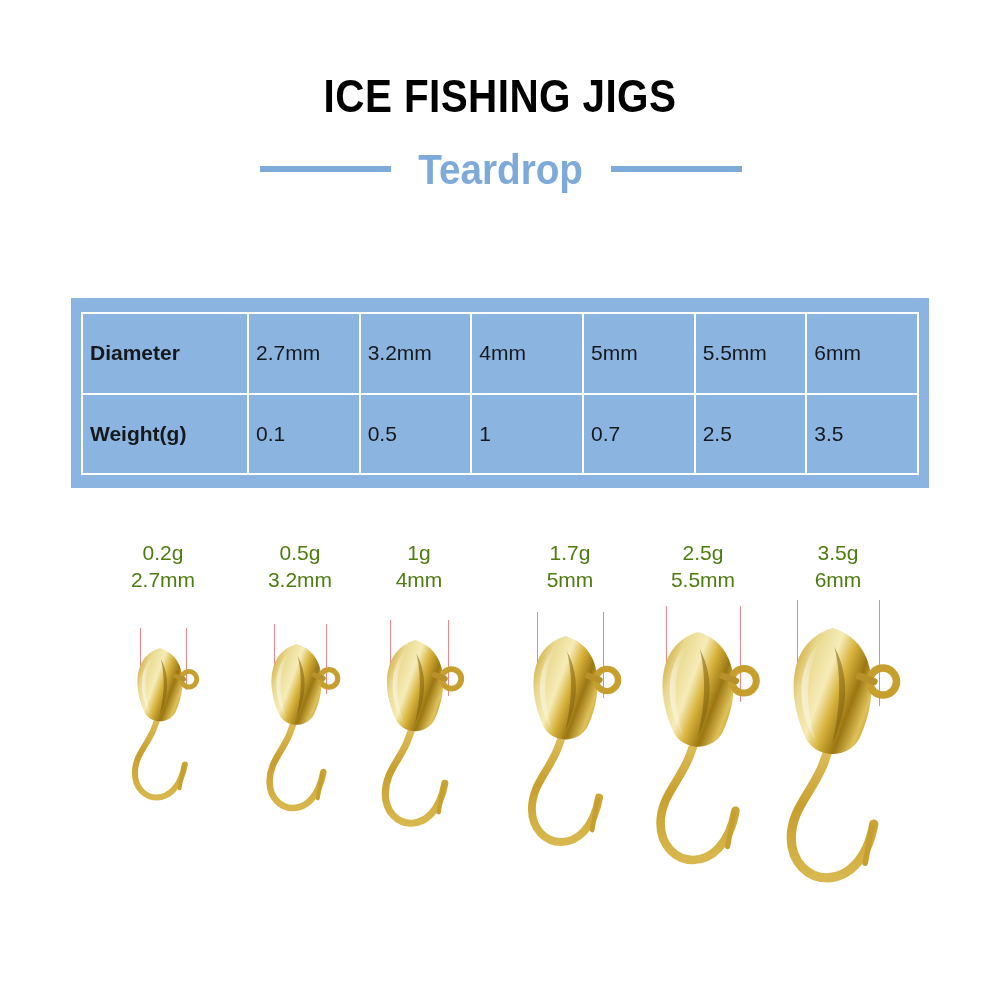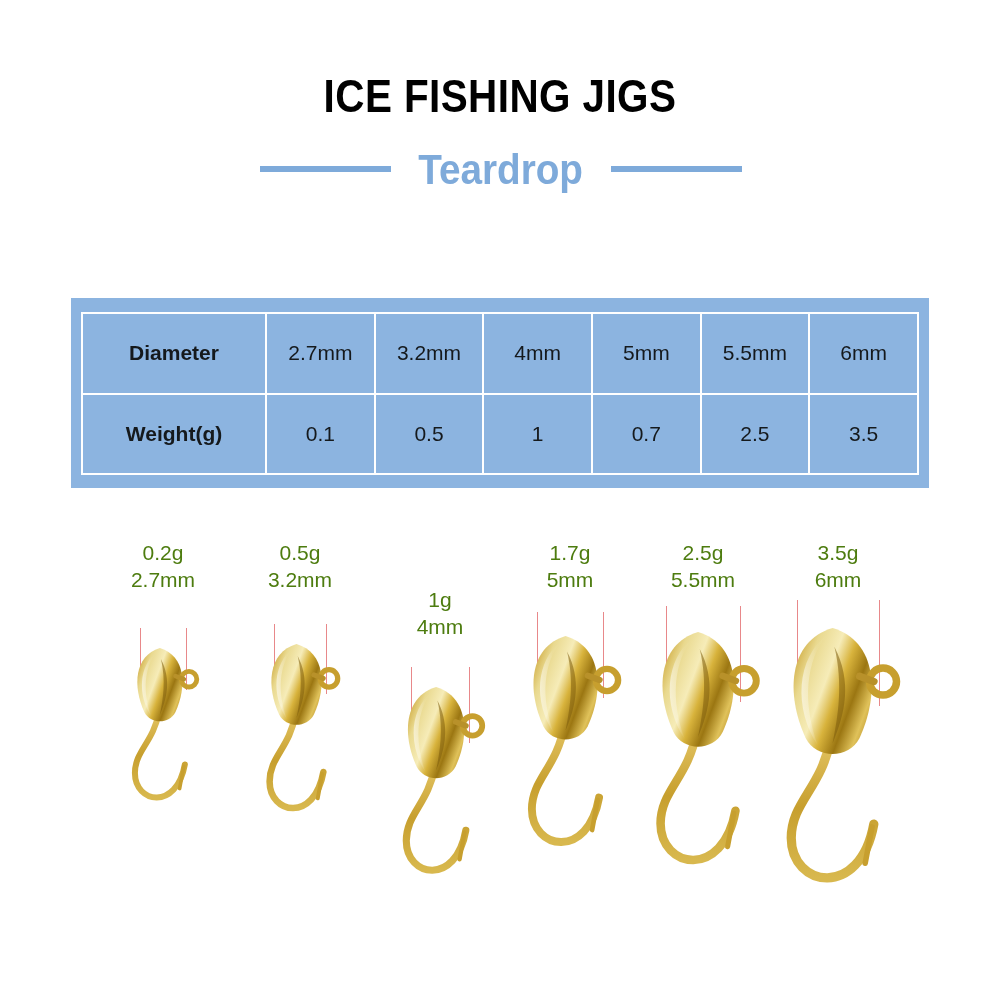--- a/index.html
+++ b/index.html
@@ -75,26 +75,25 @@
     padding: 14px 10px 13px 10px;
   }
   #spec-table {
     width: 100%;
     height: 100%;
     border-collapse: collapse;
     table-layout: fixed;
   }
   #spec-table td {
     border: 2px solid #ffffff;
-    text-align: center;
     vertical-align: middle;
     color: #15191c;
     font-size: 21px;
     font-weight: normal;
-    padding: 16px;
+    padding: 7px;
   }
   #spec-table td.row-label {
     font-weight: bold;
     font-size: 21px;
     width: 150px;
   }
   #spec-table tr td:first-child { border-left: 2px solid #ffffff; }
 
   
   #gallery {
@@ -258,21 +257,21 @@
         </defs>
         <path d="M 70.36 174.52 C 64.76 207.56 44.599999999999994 216.96 44.599999999999994 241.4 C 44.599999999999994 274.3 89.4 282.76 98.36 232" fill="none" stroke="url(#wire1)" stroke-width="6.530000000000001" stroke-linecap="round"></path>
         <path d="M 97.24 233.88 L 92.76 258.32" fill="none" stroke="#c79f2e" stroke-width="3.9000000000000004" stroke-linecap="round"></path>
         <path d="M 71.52 104 C 100.52 112.6 101.67999999999999 147 88.91999999999999 174.51999999999998 C 81.96 188.28 61.08 188.28 54.12 174.51999999999998 C 41.36 147 42.519999999999996 112.6 71.52 104 Z" fill="url(#gold1)"></path>
         <path d="M 68.03999999999999 108.3 C 48.31999999999999 122.92 46 155.6 62.239999999999995 179.68 C 51.8 152.16 54.12 124.64 68.03999999999999 108.3 Z" fill="url(#gold21)"></path>
         <path d="M 72.67999999999999 116.04 C 78.47999999999999 140.12 75 160.76 71.52 177.95999999999998 C 79.64 159.04 84.28 138.4 72.67999999999999 116.04 Z" fill="#7d5c0c" opacity="0.55"></path>
         <circle cx="104" cy="138.4" r="8.7" fill="none" stroke="#c79f2e" stroke-width="5.260000000000001"></circle>
         <path d="M 88.91999999999999 134.96 L 98.19999999999999 138.4" stroke="#b8912a" stroke-width="5.0600000000000005" stroke-linecap="round" fill="none"></path>
       </svg>
     </div>
-    <div class="jig-cell" style="left: 365px; margin-top: 47px;">
+    <div class="jig-cell" style="left: 344px;">
       <div class="jig-labels">
         <span class="jig-weight">1g</span>
         <span class="jig-diameter">4mm</span>
       </div>
       <div class="measure-lines">
         <div class="m-line" style="left: 46px; top: 80px; height: 76px; background: rgb(232, 136, 138);"></div>
         <div class="m-line" style="left: 104px; top: 80px; height: 76px; background: rgb(232, 136, 138);"></div>
       </div>
       <svg class="jig-art" viewBox="0 0 150 400" width="150" height="400">
         <defs>

